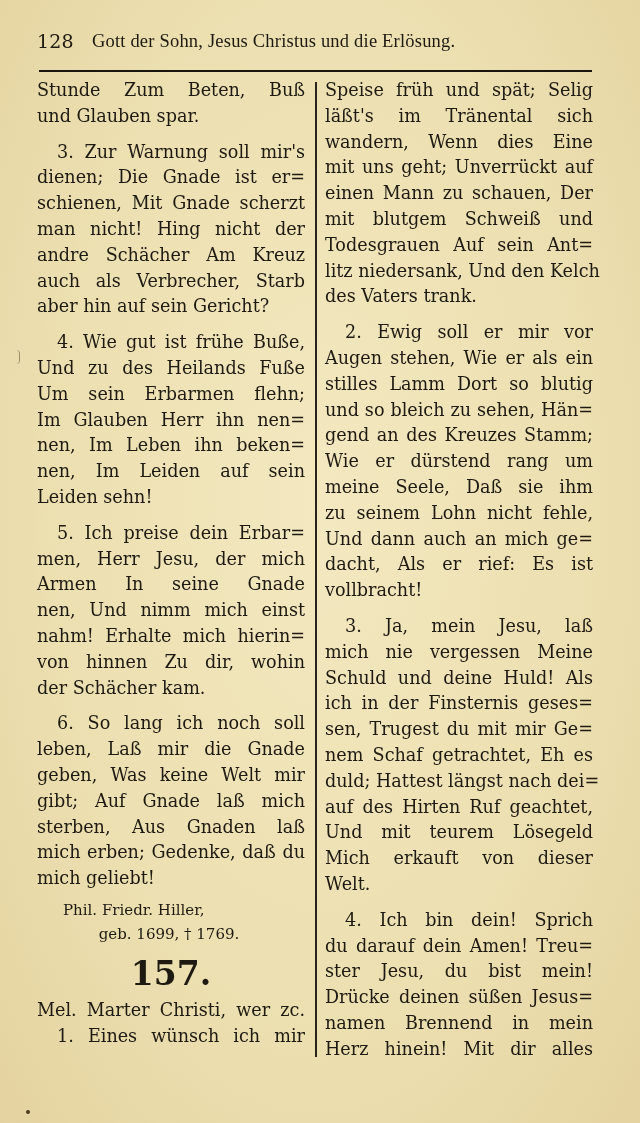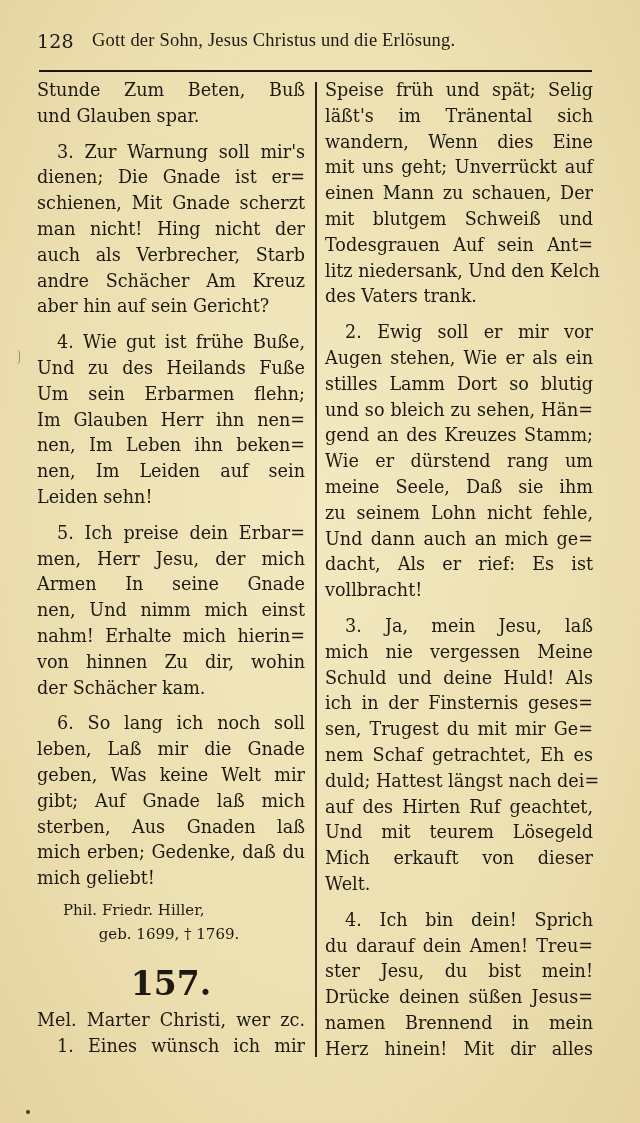--- a/index.html
+++ b/index.html
@@ -7,21 +7,21 @@
       width: 640px; height: 1123px; overflow: hidden;
       background: #efe3b6;
       background-image: radial-gradient(ellipse at 50% 45%, #f3e8c0 0%, #ecdfb0 60%, #e4d3a0 100%);
       font-family: "DejaVu Serif", serif;
       color: #1e1a12;
       position: relative;
     }
     .page { position: absolute; left: 0; top: 0; width: 640px; height: 1123px; }
     .header {
       position: absolute; left: 37px; top: 30px; width: 557px;
-      display: flex; align-items: flex-start; gap: 18px;
+      display: flex; align-items: center; gap: 18px;
       font-size: 19px; letter-spacing: 0.2px;
     }
     .header .num { font-size: 19px; }
     .header .title { font-family: Liberation Serif, serif; font-size: 18.5px; }
     .rule {
       position: absolute; left: 39px; top: 70px; width: 553px; height: 2px;
       background: #1a160f;
     }
     .divider {
       position: absolute; left: 315px; top: 82px; width: 1.5px; height: 975px;
@@ -38,21 +38,21 @@
       text-align: justify; text-align-last: justify;
       height: 25.8px;
     }
     .line.last { text-align-last: left; }
     .gap { height: 10px; }
     .attrib { display: block; font-size: 15px; line-height: 24px; }
     .attrib.name { padding-left: 26px; }
     .attrib.dates { text-align: center; padding-right: 4px; }
     .hymn-num {
       display: block; text-align: center; font-weight: bold;
-      font-size: 33px; line-height: 44px; margin: 16px 0 2px 0;
+      font-size: 33px; line-height: 44px; margin: 6px 0 2px 0;
       font-family: "DejaVu Serif", serif;
     }
     .mel { display: block; text-align: justify; text-align-last: justify; white-space: nowrap; height: 25.8px; }
     .indent { padding-left: 20px; }
     .speck { position: absolute; left: 26px; top: 1110px; width: 4px; height: 4px; border-radius: 50%; background: #4a3a22; }
     .mark { position: absolute; left: 16px; top: 350px; width: 3px; height: 14px; border-right: 1.5px solid #7a6a50; border-radius: 0 8px 8px 0; opacity: 0.7; }
   </style>
 </head>
 <body>
 
@@ -70,22 +70,22 @@
     <div>
       <span class="line">Stunde Zum Beten, Buß</span>
       <span class="line last">und Glauben spar.</span>
     </div>
     <div class="gap"></div>
     <div>
       <span class="line indent">3. Zur Warnung soll mir's</span>
       <span class="line">dienen; Die Gnade ist er=</span>
       <span class="line">schienen, Mit Gnade scherzt</span>
       <span class="line">man nicht! Hing nicht der</span>
+      <span class="line">andre Schächer Am Kreuz</span>
       <span class="line">auch als Verbrecher, Starb</span>
-      <span class="line">andre Schächer Am Kreuz</span>
       <span class="line last">aber hin auf sein Gericht?</span>
     </div>
     <div class="gap"></div>
     <div>
       <span class="line indent">4. Wie gut ist frühe Buße,</span>
       <span class="line">Und zu des Heilands Fuße</span>
       <span class="line">Um sein Erbarmen flehn;</span>
       <span class="line">Im Glauben Herr ihn nen=</span>
       <span class="line">nen, Im Leben ihn beken=</span>
       <span class="line">nen, Im Leiden auf sein</span>

